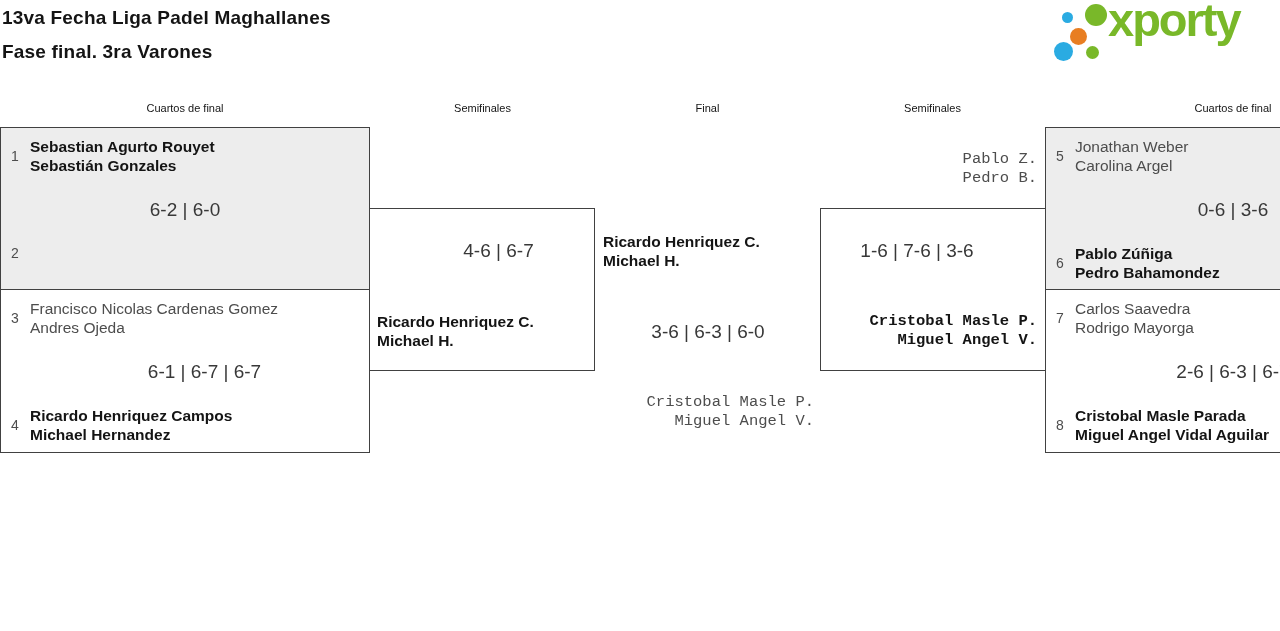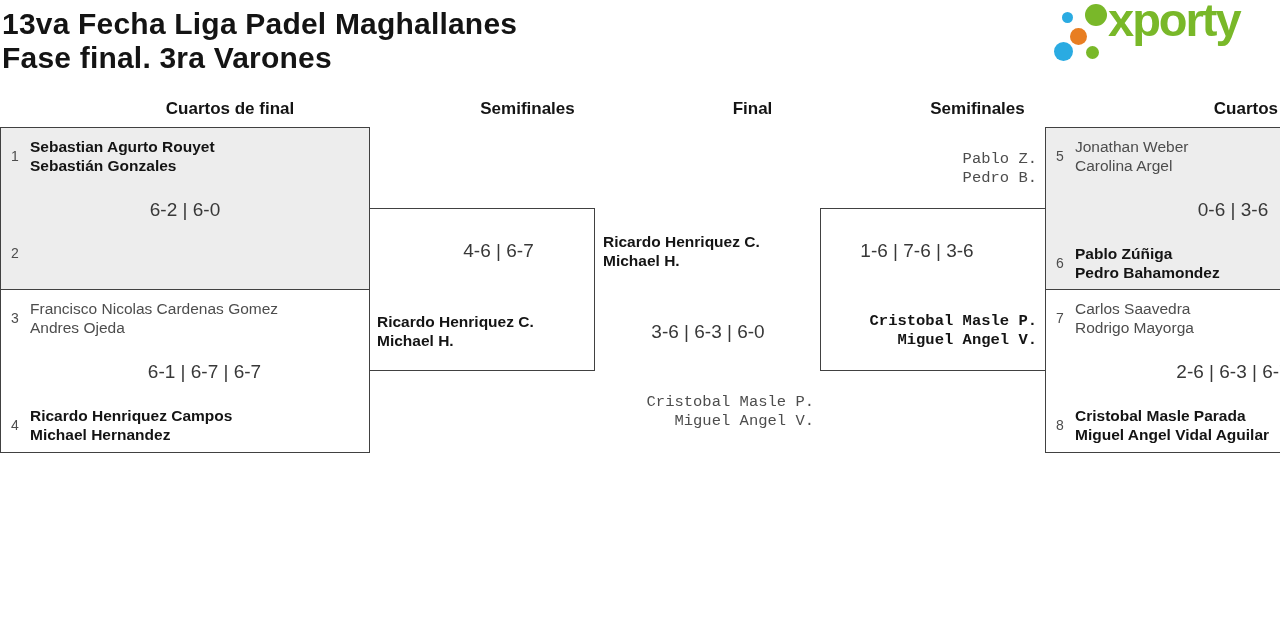--- a/index.html
+++ b/index.html
@@ -1,27 +1,27 @@
 <!DOCTYPE html>
 <html><head>
 <meta charset="utf-8">
 <style>
   html,body{margin:0;padding:0;background:#ffffff;}
   .canvas{
     position:relative;width:1280px;height:631px;overflow:hidden;
     background:#ffffff;font-family:"Liberation Sans", sans-serif;color:#161616;
   }
   
-  .title{position:absolute;left:2px;top:7px;font-size:30px;line-height:34px;font-weight:700;letter-spacing:.2px;color:#141414;}
+  .title{position:absolute;left:2px;top:1px;font-size:19px;line-height:34px;font-weight:700;letter-spacing:.2px;color:#141414;}
   .title span{display:block;}
   .logo{position:absolute;left:1048px;top:0;width:232px;height:72px;cursor:pointer;}
   .dot{position:absolute;border-radius:50%;}
   .logo-text{position:absolute;left:60px;top:-8px;font-size:47px;font-weight:800;letter-spacing:-2px;}
   
-  .round-label{position:absolute;top:98px;font-size:17px;line-height:21px;font-weight:700;text-align:center;color:#141414;margin-left:45px;}
+  .round-label{position:absolute;top:98px;font-size:11px;line-height:21px;font-weight:400;text-align:center;color:#141414;}
   
   .box{position:absolute;border:1px solid #414141;box-sizing:border-box;background:#ffffff;}
   .box.shade{background:#ededed;}
   
   .team{position:absolute;font-size:15.5px;line-height:19px;color:#4d4d4d;}
   .team .nline{display:block;white-space:nowrap;}
   .team.winner{color:#141414;font-weight:700;}
   .team.seeded{display:flex;align-items:center;}
   .seed{width:14px;margin-right:8px;text-align:center;font-size:14px;font-weight:400;color:#4d4d4d;flex:0 0 auto;}
   .team.right{text-align:right;font-family:Liberation Mono, monospace;}

